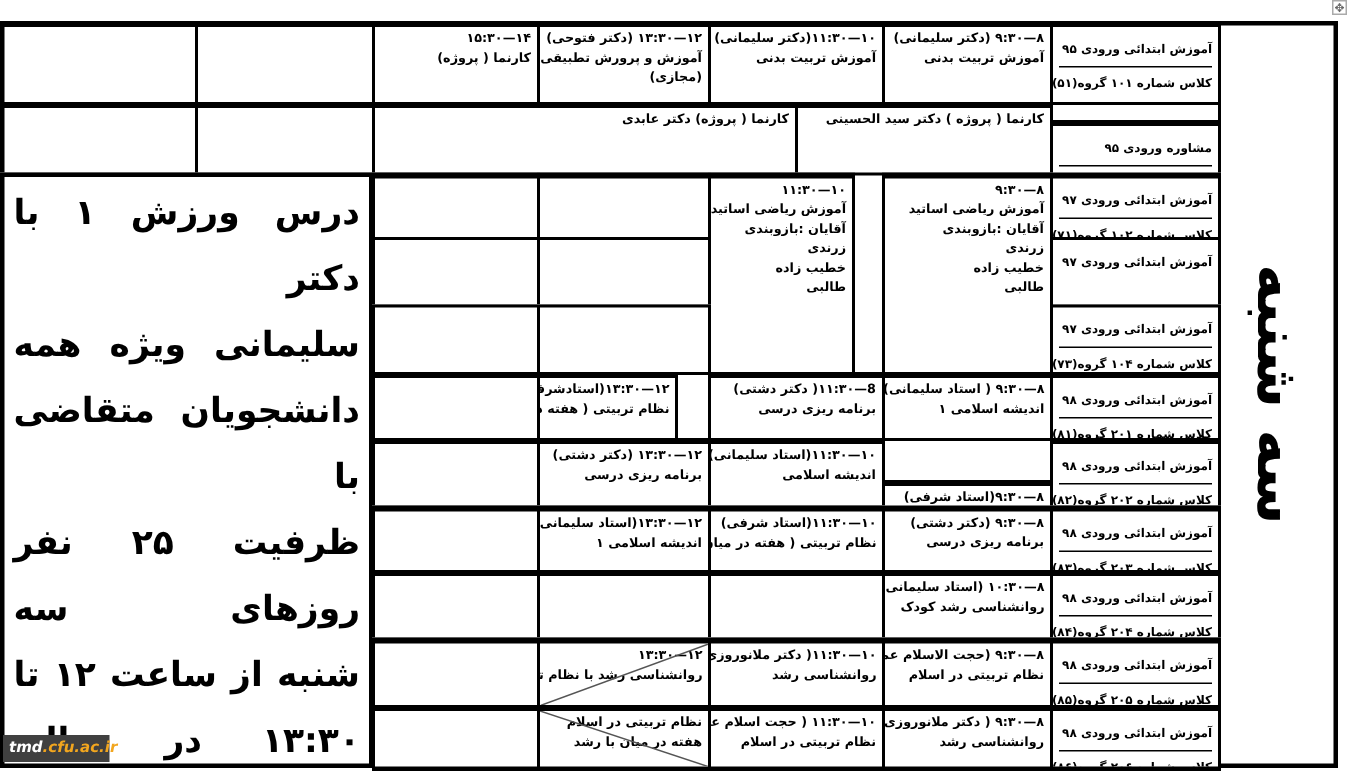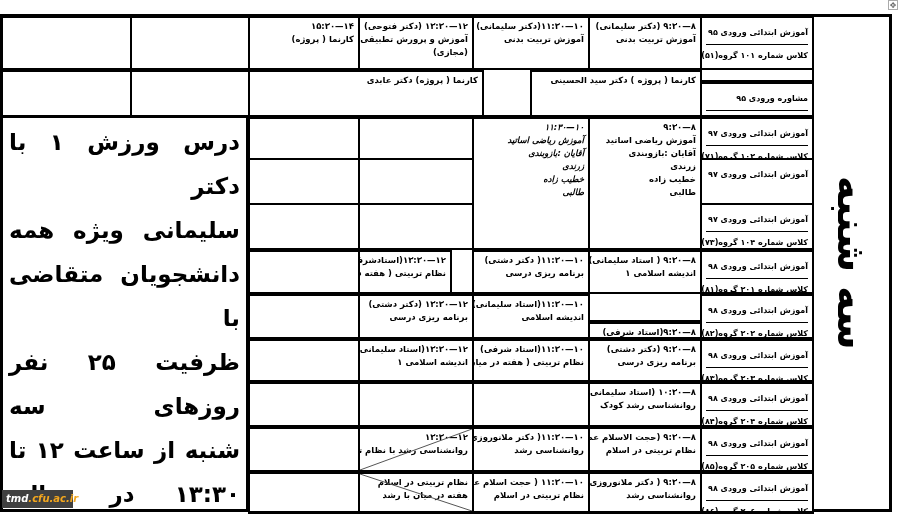--- a/index.html
+++ b/index.html
@@ -101,55 +101,55 @@
 <div class="cell thick-t" style="left:248px;top:14px;width:112px;height:56px;">
   <span class="ln">۱۴—۱۵:۳۰</span>
   <span class="ln">کارنما ( پروژه)</span>
 </div>
 <div class="cell thick-t" style="left:130px;top:14px;width:120px;height:56px;"></div>
 <div class="cell thick-t" style="left:0px;top:14px;width:132px;height:56px;border-left-width:3px;"></div>
 
 <div class="cell thick-t" style="left:530px;top:68px;width:172px;height:49px;">
   <span class="ln">کارنما ( پروژه ) دکتر سید الحسینی</span>
 </div>
-<div class="cell thick-t" style="left:248px;top:68px;width:236px;height:49px;">
+<div class="cell thick-t" style="left:248px;top:68px;width:284px;height:49px;">
   <span class="ln">کارنما ( پروژه) دکتر عابدی</span>
 </div>
 <div class="cell thick-t" style="left:130px;top:68px;width:120px;height:49px;"></div>
 <div class="cell thick-t" style="left:0px;top:68px;width:132px;height:49px;border-left-width:3px;"></div>
 
 <div class="cell thick-t" style="left:588px;top:115px;width:114px;height:135px;">
   <span class="ln">۸—۹:۳۰</span>
   <span class="ln">آموزش ریاضی اساتید</span>
   <span class="ln">آقایان :بازوبندی</span>
   <span class="ln">زرندی</span>
   <span class="ln">خطیب زاده</span>
   <span class="ln">طالبی</span>
 </div>
-<div class="cell thick-t" style="left:472px;top:115px;width:118px;height:135px;font-style:italic;">
+<div class="cell thick-t" style="left:472px;top:115px;width:98px;height:135px;">
   <span class="ln">۱۰—۱۱:۳۰</span>
   <span class="ln">آموزش ریاضی اساتید</span>
   <span class="ln">آقایان :بازوبندی</span>
   <span class="ln">زرندی</span>
   <span class="ln">خطیب زاده</span>
   <span class="ln">طالبی</span>
 </div>
 <div class="cell thick-t" style="left:358px;top:115px;width:116px;height:45px;"></div>
 <div class="cell thick-t" style="left:248px;top:115px;width:112px;height:45px;"></div>
 <div class="cell" style="left:358px;top:158px;width:116px;height:47px;"></div>
 <div class="cell" style="left:248px;top:158px;width:112px;height:47px;"></div>
 <div class="cell" style="left:358px;top:203px;width:116px;height:47px;"></div>
 <div class="cell" style="left:248px;top:203px;width:112px;height:47px;"></div>
 
 <div class="cell thick-t" style="left:588px;top:248px;width:114px;height:46px;">
   <span class="ln">۸—۹:۳۰ ( استاد سلیمانی)</span>
   <span class="ln">اندیشه اسلامی ۱</span>
 </div>
 <div class="cell thick-t" style="left:472px;top:248px;width:118px;height:46px;">
-  <span class="ln">۱۰—۱۱:۳۰( دکتر دشتی)</span>
+  <span class="ln">8—۱۱:۳۰( دکتر دشتی)</span>
   <span class="ln">برنامه ریزی درسی</span>
 </div>
 <div class="cell thick-t" style="left:358px;top:248px;width:94px;height:46px;">
   <span class="ln">۱۲—۱۳:۳۰(استادشرفی)</span>
   <span class="ln">نظام تربیتی ( هفته در میان)</span>
 </div>
 <div class="cell thick-t" style="left:248px;top:248px;width:112px;height:46px;"></div>
 
 <div class="cell thick-t" style="left:588px;top:292px;width:114px;height:47px;margin-top:28px;">
   <span class="ln">۸—۹:۳۰(استاد شرفی)</span>

